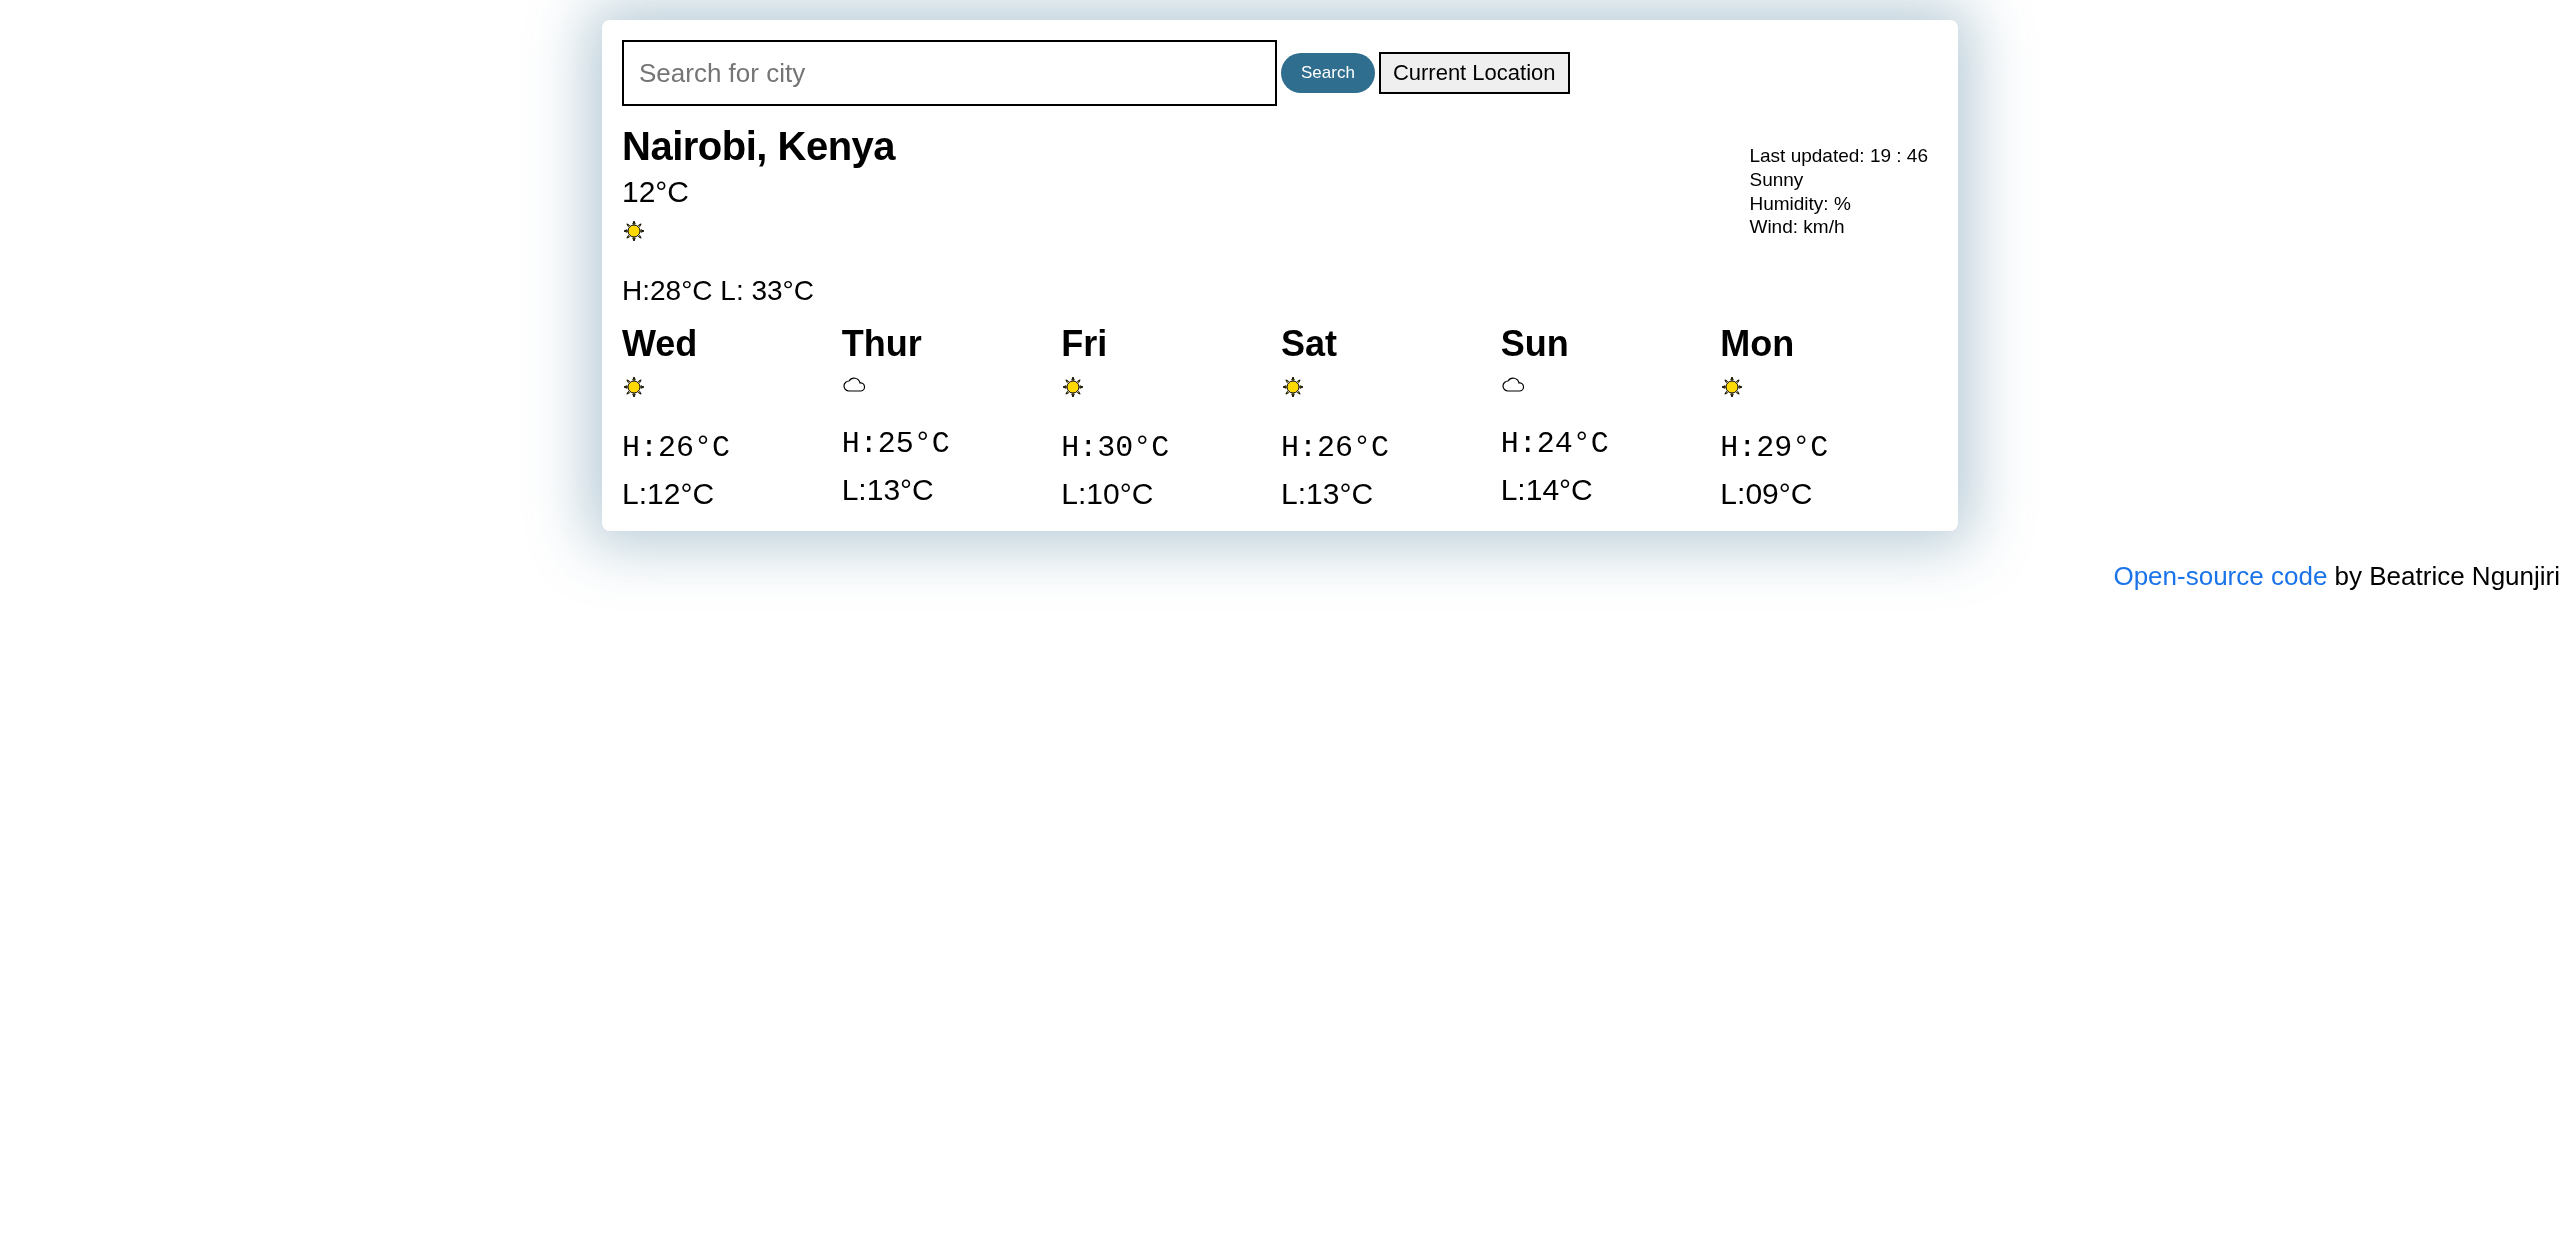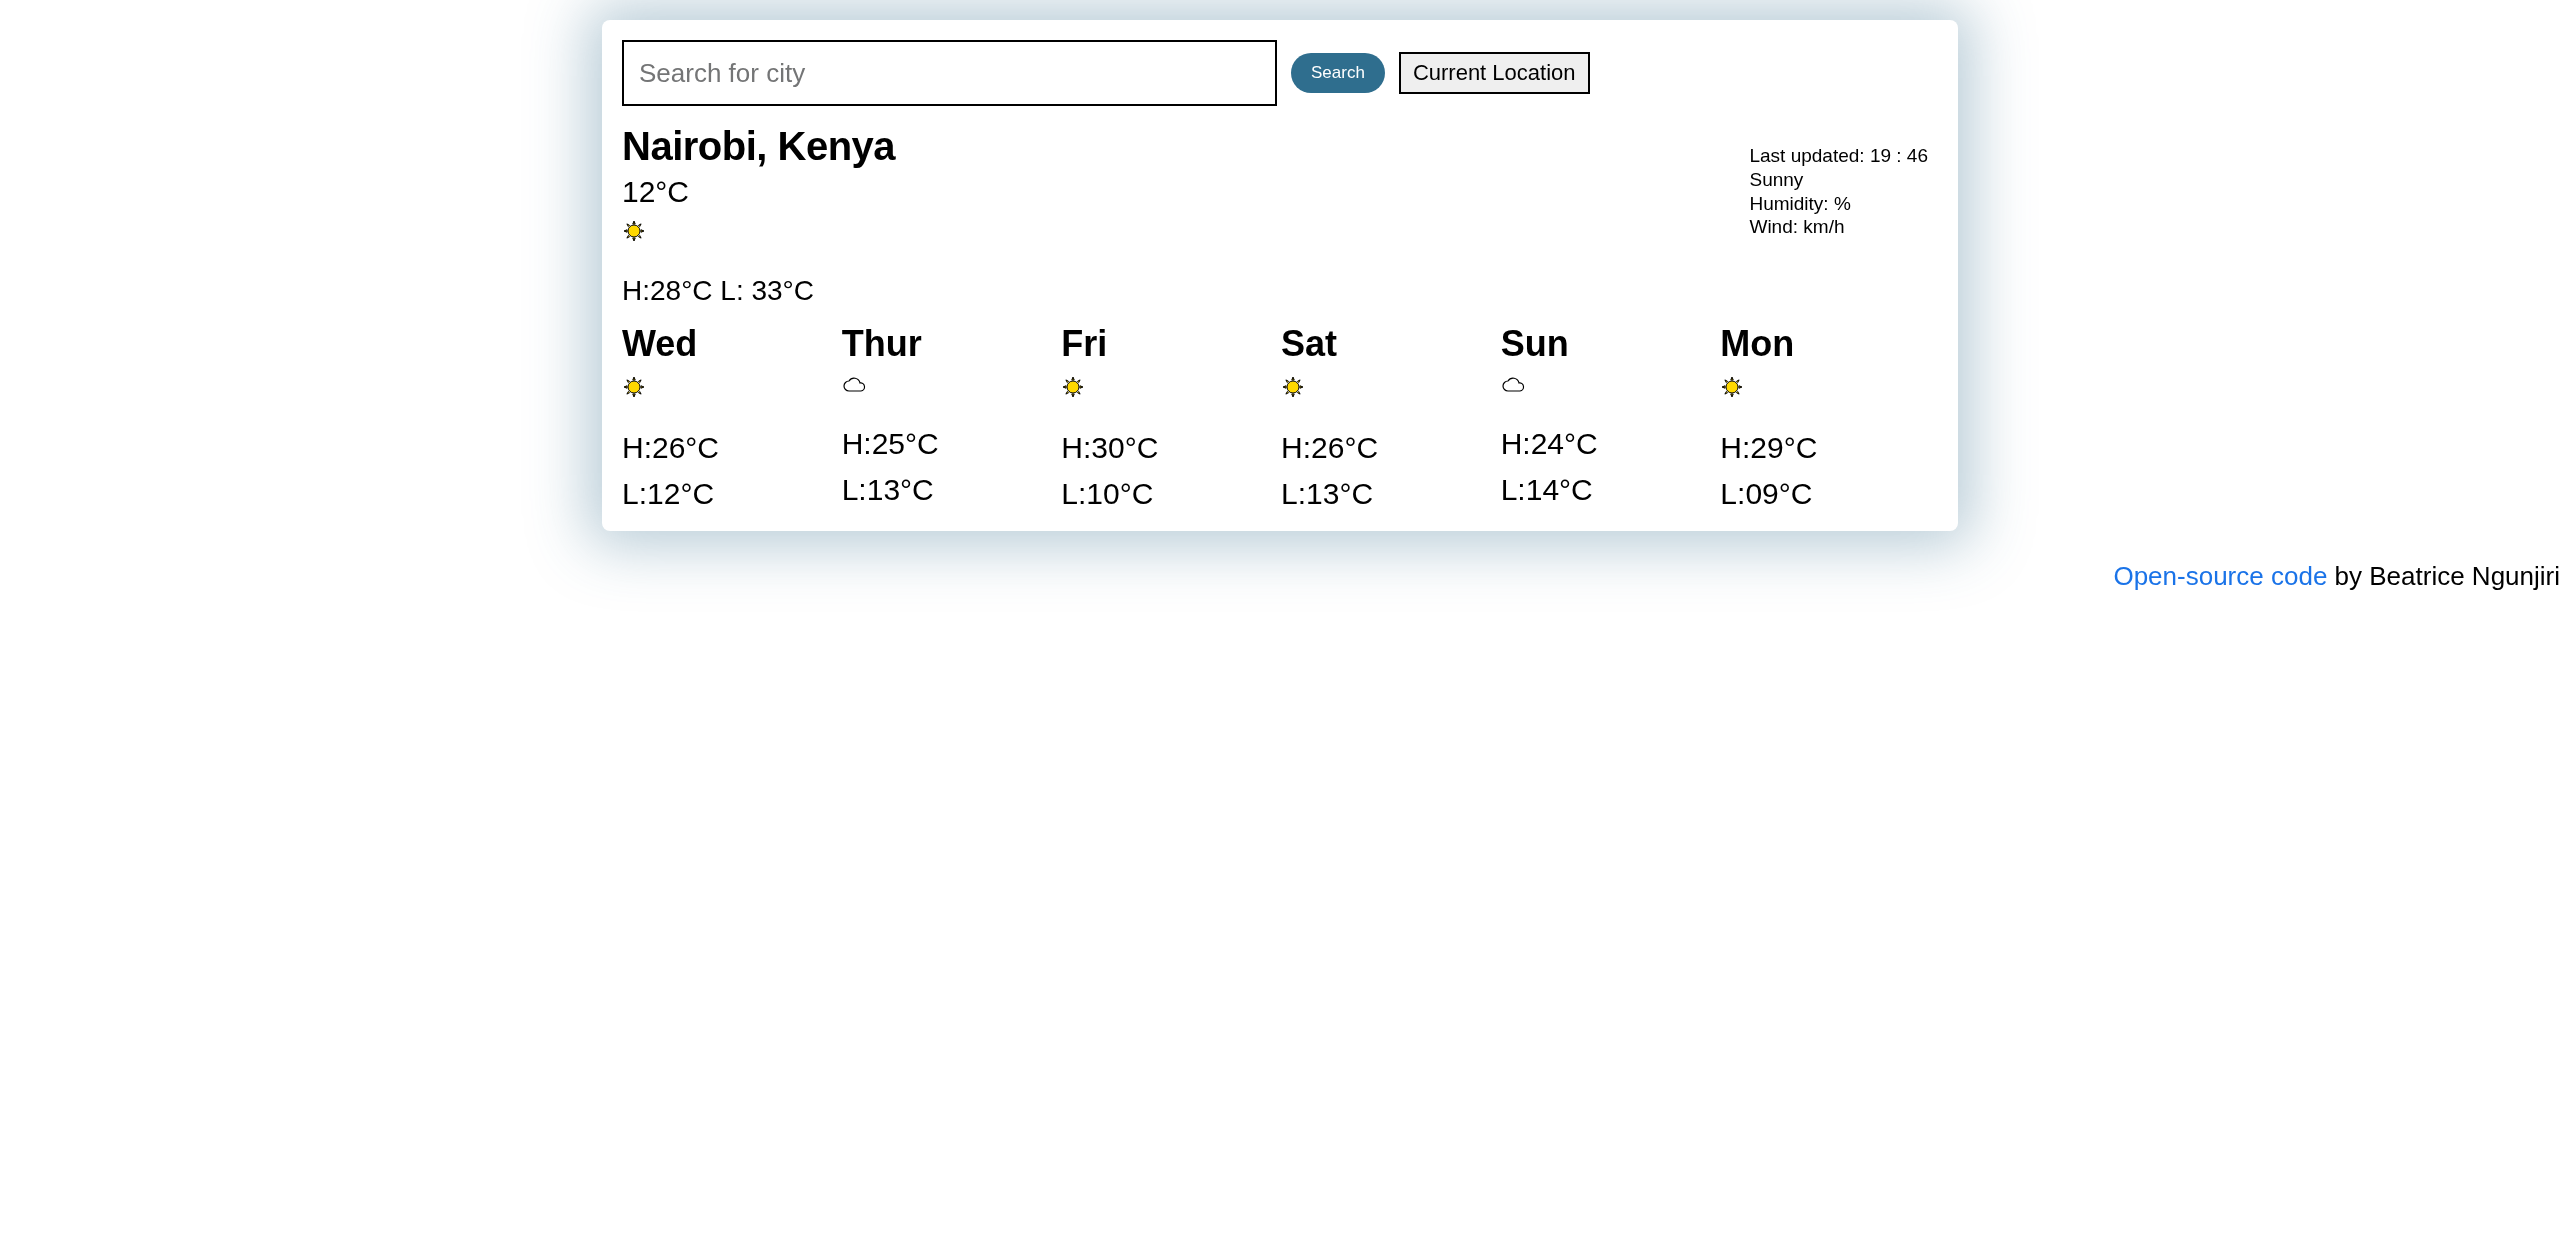--- a/index.html
+++ b/index.html
@@ -16,21 +16,21 @@
       background: #fff;
       max-width: 1356px;
       margin: 0 auto;
       border-radius: 8px;
       box-shadow: 0 0 60px 15px rgba(52, 109, 139, 0.35);
       padding: 20px;
     }
     .search-row {
       display: flex;
       align-items: center;
-      gap: 14px;
+      gap: 4px;
       margin-bottom: 18px;
     }
     .search-input {
       flex: 0 0 655px;
       height: 66px;
       border: 2px solid #000;
       padding: 0 15px;
       font-size: 26px;
       font-family: inherit;
       font-weight: 300;
@@ -114,20 +114,21 @@
       font-weight: 600;
       margin-bottom: 10px;
     }
     .day-icon {
       margin-bottom: 28px;
     }
     .day-hi {
       font-size: 30px;
       font-weight: 300;
       margin-bottom: 12px;
+      font-family: Liberation Mono, monospace;
     }
     .day-lo {
       font-size: 30px;
       font-weight: 300;
     }
     .footer {
       text-align: right;
       margin-top: 30px;
       font-size: 26px;
       font-weight: 300;

